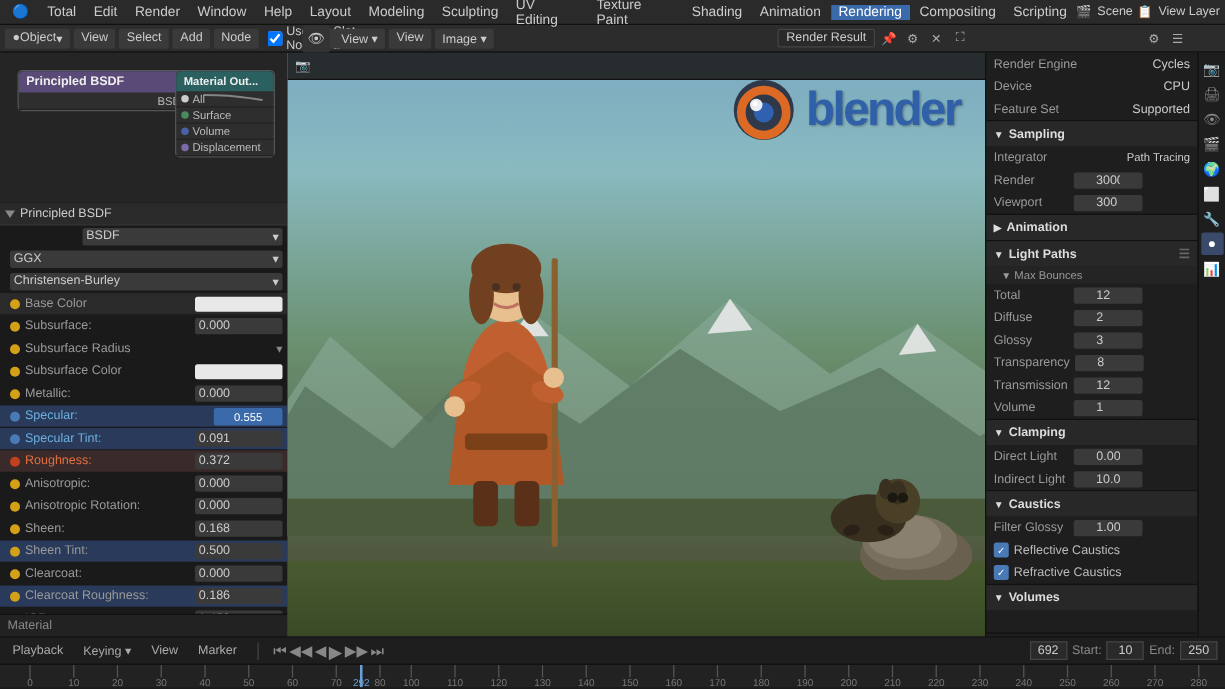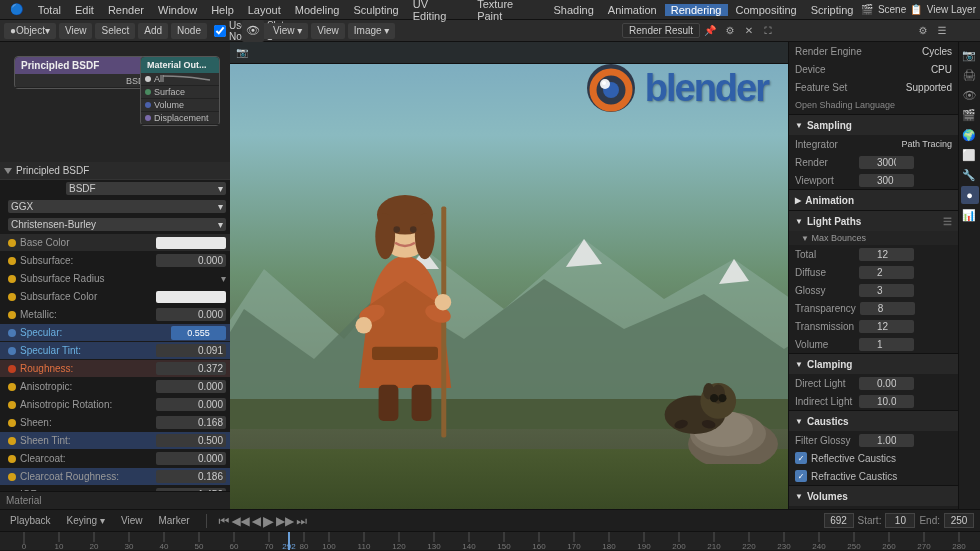--- a/index.html
+++ b/index.html
@@ -108,21 +108,21 @@
       font-size: 9px;
     }
     .prop-value-field {
       background: #3a3a3a;
       border: none;
       color: #ccc;
       font-size: 10px;
       width: 70px;
       padding: 1px 3px;
       border-radius: 2px;
-      text-align: right;
+      text-align: left;
     }
     .prop-dropdown {
       background: #3a3a3a;
       border: none;
       color: #ccc;
       font-size: 10px;
       width: 140px;
       padding: 1px 3px;
       border-radius: 2px;
       display: flex;
@@ -748,23 +748,20 @@
         <span class="rp-label">Render Engine</span>
         <span class="rp-value">Cycles</span>
       </div>
       <div class="rp-prop-row">
         <span class="rp-label">Device</span>
         <span class="rp-value">CPU</span>
       </div>
       <div class="rp-prop-row">
         <span class="rp-label">Feature Set</span>
         <span class="rp-value">Supported</span>
-      </div>
-      <div class="rp-prop-row">
-        <span style="font-size:9px;color:#888;">Open Shading Language</span>
       </div>
     </div>
 
     <div class="rp-section">
       <div class="rp-section-header">
         <span style="font-size:8px;">▼</span>
         <span>Sampling</span>
       </div>
       <div class="rp-prop-row">
         <span class="rp-label">Integrator</span>

